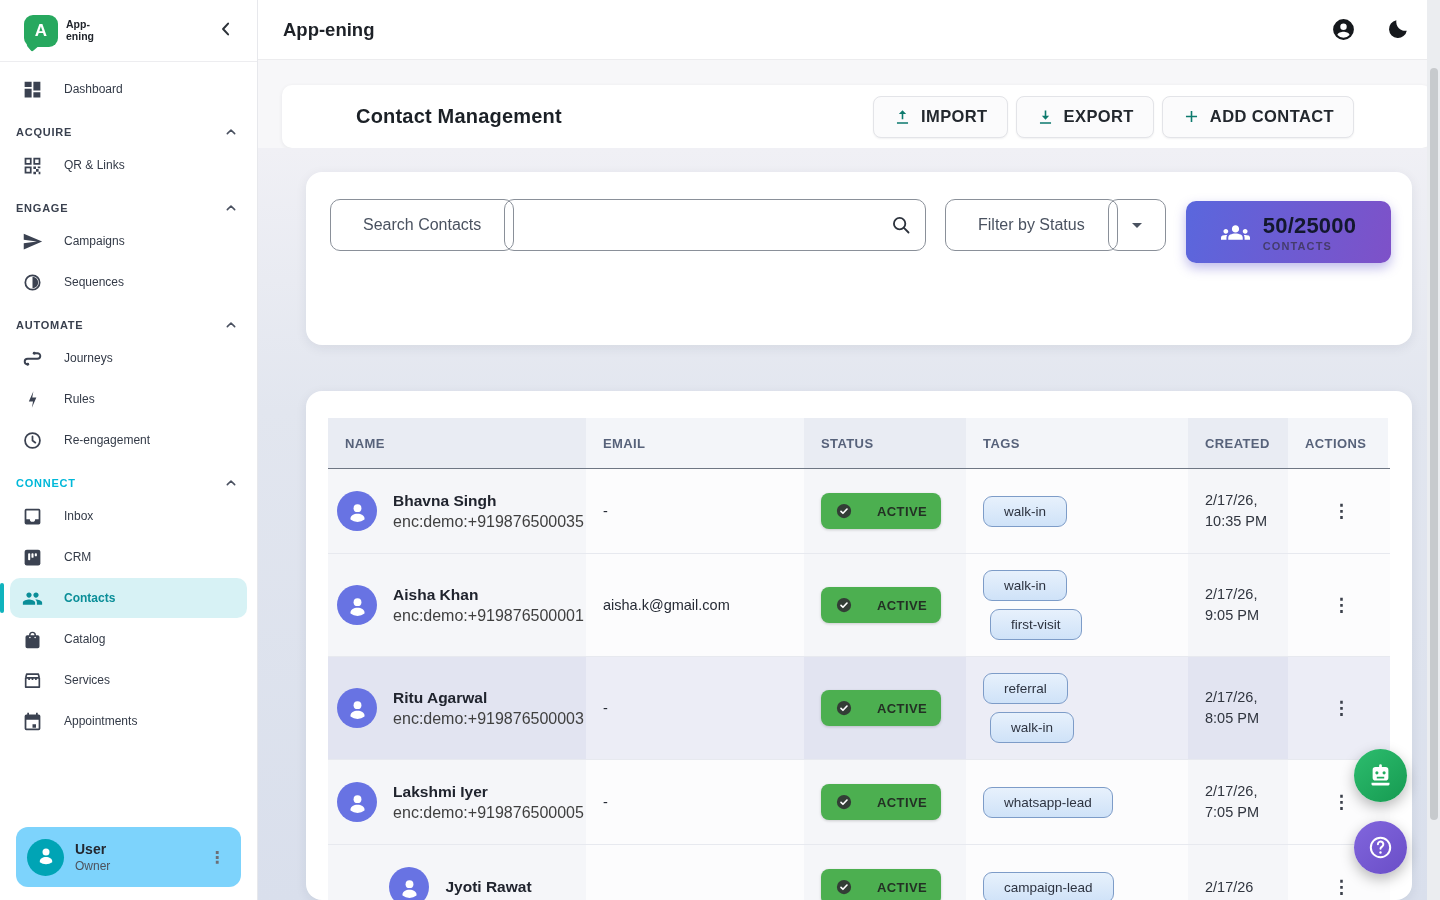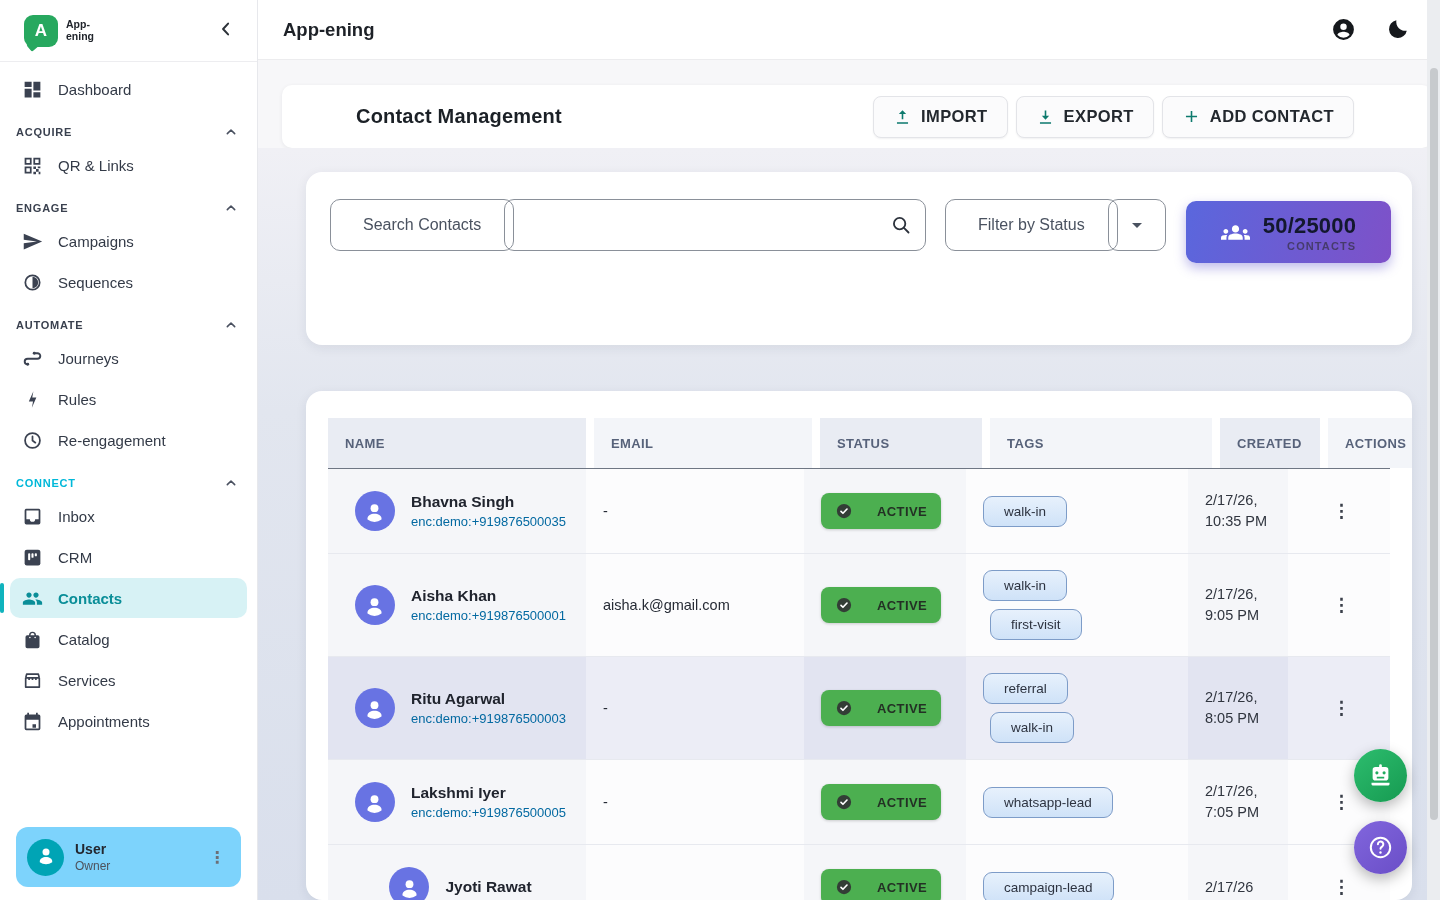--- a/index.html
+++ b/index.html
@@ -17,21 +17,21 @@
   .collapse-btn svg { width:20px; height:20px; }
 
   .sidebar-nav { flex:1; overflow:hidden; padding:6px 0 0; }
   .section-header { display:flex; align-items:center; justify-content:space-between; margin:15px 18px 5px 16px; font-size:11px; font-weight:800; letter-spacing:.07em; color:#3a414f; cursor:pointer; }
   .section-header.accent .sec-label { color:#00b8d9; }
   .sec-chevron { width:16px; height:16px; color:#4a5160; }
   .sec-chevron svg { width:16px; height:16px; display:block; }
   .nav-item { position:relative; display:flex; align-items:center; gap:15px; height:40px; margin:1px 10px; padding:0 10px 0 12px; border-radius:10px; cursor:pointer; }
   .nav-icon { width:21px; height:21px; color:#3b4251; flex:none; }
   .nav-icon svg { width:21px; height:21px; display:block; }
-  .nav-label { font-size:15px; color:#333a47; font-weight:500; white-space:nowrap; }
+  .nav-label { font-size:12px; color:#333a47; font-weight:500; white-space:nowrap;margin-left:6px; }
   .nav-item.active { background:#d7f2f5; }
   .nav-item.active .nav-label, .nav-item.active .nav-icon { color:#0a8e98; font-weight:600; }
   .nav-item.active::before { content:''; position:absolute; left:-10px; top:5px; bottom:5px; width:4px; border-radius:2px; background:#10b3bd; }
 
   .user-panel { position:absolute; left:0; right:0; bottom:0; height:86px; background:#fff; display:flex; align-items:center; padding:0 16px; }
   .user-card { flex:1; height:60px; background:#7dd3fc; border-radius:12px; display:flex; align-items:center; gap:11px; padding:0 10px 0 11px; cursor:pointer; }
   .user-avatar { width:37px; height:37px; border-radius:50%; background:#00a4b5; display:flex; align-items:center; justify-content:center; flex:none; }
   .user-avatar svg { width:24px; height:24px; }
   .user-info { flex:1; }
   .user-name { font-size:14px; font-weight:800; color:#23272f; }
@@ -62,43 +62,43 @@
   .input-box { flex:1; border:1.5px solid #8a9099; border-radius:10px; margin-left:-10px; display:flex; align-items:center; padding:0 13px 0 16px; }
   .input-box input { flex:1; border:none; outline:none; background:transparent; font-size:16px; font-family:inherit; color:#23272f; min-width:0; }
   .search-field { width:596px; }
   .search-ic { width:22px; height:22px; color:#2c323c; }
   .search-ic svg { width:22px; height:22px; display:block; }
   .filter-field { width:221px; cursor:pointer; }
   .filter-field .notch { flex:1; }
   .caret-box { width:88px; border:1.5px solid #8a9099; border-radius:10px; margin-left:-10px; display:flex; align-items:center; justify-content:center; }
   .caret-ic { width:24px; height:24px; color:#4a5260; }
   .caret-ic svg { width:24px; height:24px; display:block; }
-  .count-badge { margin-left:auto; margin-top:2px; width:205px; height:62px; border-radius:10px; background:linear-gradient(105deg,#5a67dd 0%,#7e51c8 100%); box-shadow:0 5px 12px rgba(95,85,205,.4); display:flex; align-items:center; justify-content:center; gap:13px;text-align:right; }
+  .count-badge { margin-left:auto; margin-top:2px; width:205px; height:62px; border-radius:10px; background:linear-gradient(105deg,#5a67dd 0%,#7e51c8 100%); box-shadow:0 5px 12px rgba(95,85,205,.4); display:flex; align-items:center; justify-content:center; gap:13px; }
   .badge-ic { width:29px; height:29px; color:#fff; }
   .badge-ic svg { width:29px; height:29px; display:block; }
   .count { font-size:22px; font-weight:800; color:#13182e; letter-spacing:.2px; }
   .caption { font-size:11px; font-weight:700; letter-spacing:.1em; color:#3b3454; opacity:.8; margin-top:1px; }
 
   
   .table-card { margin-top:46px; background:#fff; border-radius:16px; box-shadow:0 3px 12px rgba(25,35,70,.08); padding:27px 22px 0; height:509px; overflow:hidden; }
   .thead, .trow { display:grid; grid-template-columns:258px 218px 162px 222px 100px 100px; }
   .hcell { display:flex; align-items:center; height:50px; padding-left:17px; font-size:13px; font-weight:700; letter-spacing:.4px; color:#57627a; }
   .hcell:nth-child(odd) { background:#e9ecf3; }
   .hcell:nth-child(even) { background:#f3f5f9; }
-  .thead { border-bottom:1.6px solid #6e7683;gap:8px; }
+  .thead { border-bottom:1.6px solid #6e7683; }
   .trow { border-bottom:1px solid #e7e9ef; background:#fcfcfd; cursor:pointer; }
   .trow .cell:nth-child(odd) { background:rgba(226,230,240,.28); }
   .trow.hl { background:#ecedf6; }
   .trow.hl .cell:nth-child(odd) { background:rgba(214,218,234,.45); }
   .cell { padding:16px 10px 16px 17px; display:flex; flex-direction:column; justify-content:center; align-items:flex-start; min-height:84px; }
   .name-cell { flex-direction:row; align-items:center; gap:16px; }
   .row-avatar { width:40px; height:40px; border-radius:50%; background:#6873e3; display:flex; align-items:center; justify-content:center; flex:none; }
   .row-avatar svg { width:27px; height:27px; display:block; }
   .contact-name { display:block; font-size:15.5px; font-weight:700; color:#20242e; }
-  .contact-phone { display:block; font-size:13px; color:#0369a1; margin-top:3px;text-align:right; }
+  .contact-phone { display:block; font-size:16px; color:#404040; margin-top:3px;text-align:right; }
   .email-cell { font-size:14.5px; color:#262b35; }
   .status-badge { display:inline-flex; align-items:center; gap:24px; background:#4caf50; border-radius:8px; padding:9px 14px; box-shadow:0 1px 3px rgba(0,0,0,.18); }
   .status-badge span:last-child { font-size:13px; font-weight:800; letter-spacing:.4px; color:#233024; }
   .check-ic { width:18px; height:18px; }
   .check-ic svg { width:18px; height:18px; display:block; }
   .tags-cell { gap:8px; }
   .tag-pill { display:inline-block; padding:7px 20px; background:linear-gradient(180deg,#e7f1fc,#cfe2f8); border:1.3px solid #7d9cc8; border-radius:9px; font-size:13.5px; color:#2d3340; }
   .tag-pill:nth-child(2) { margin-left:7px; }
   .created-cell span { display:block; font-size:14.5px; color:#30353f; line-height:1.42; }
   .actions-cell { align-items:center; }

